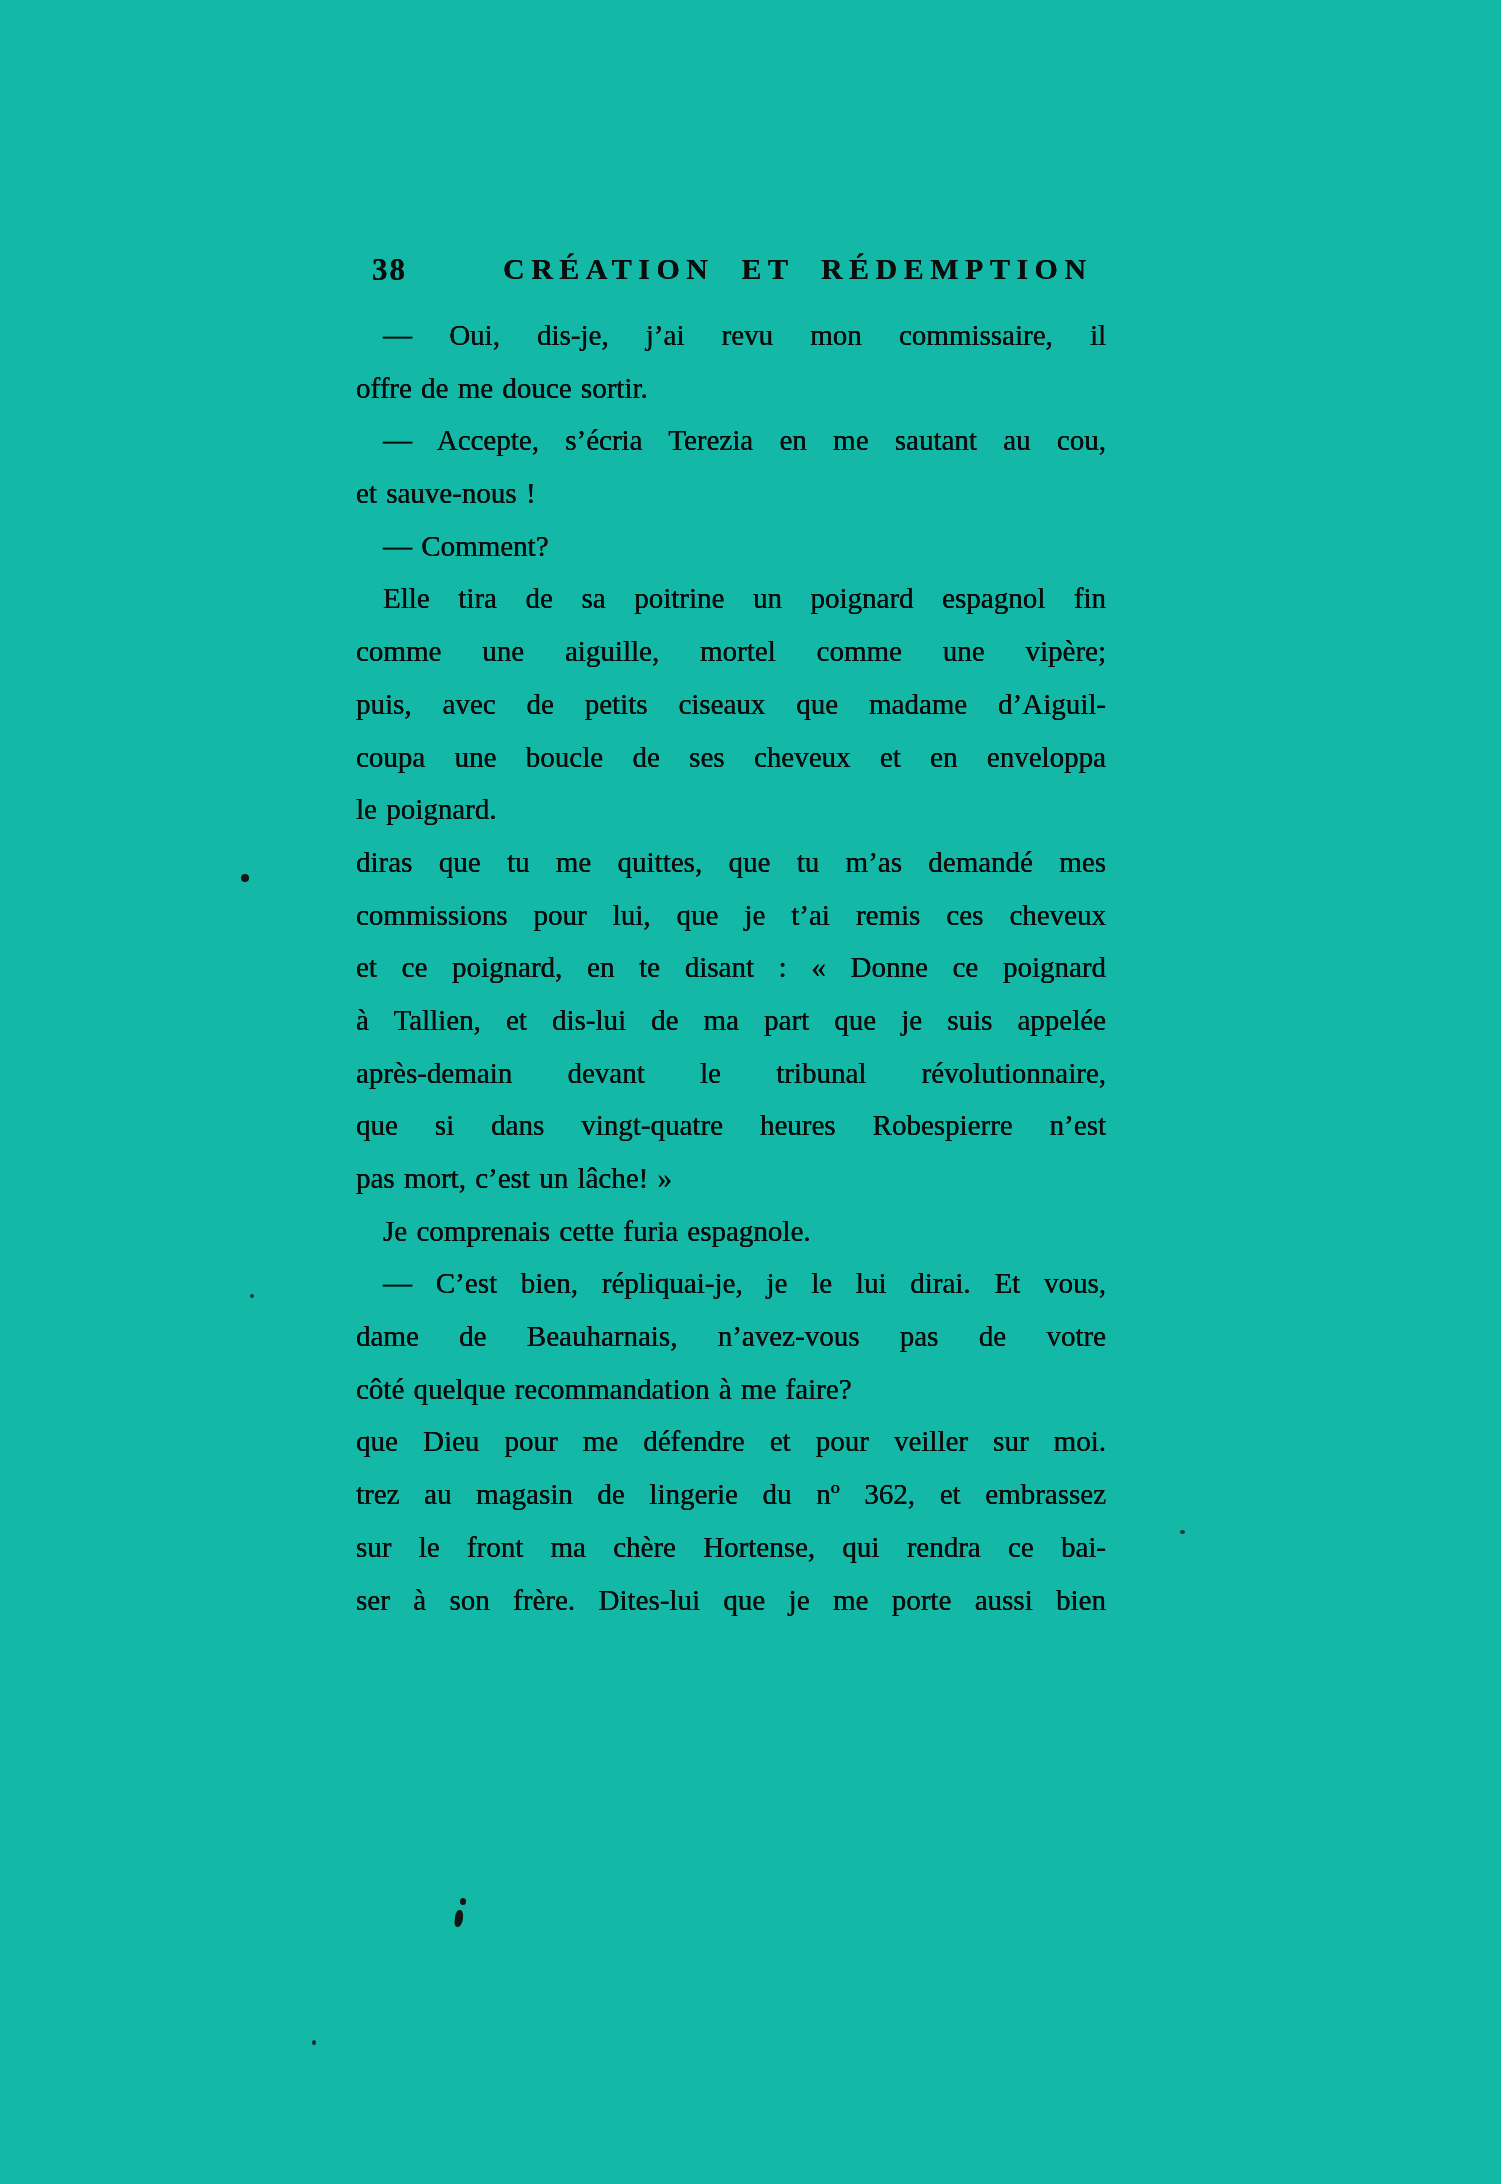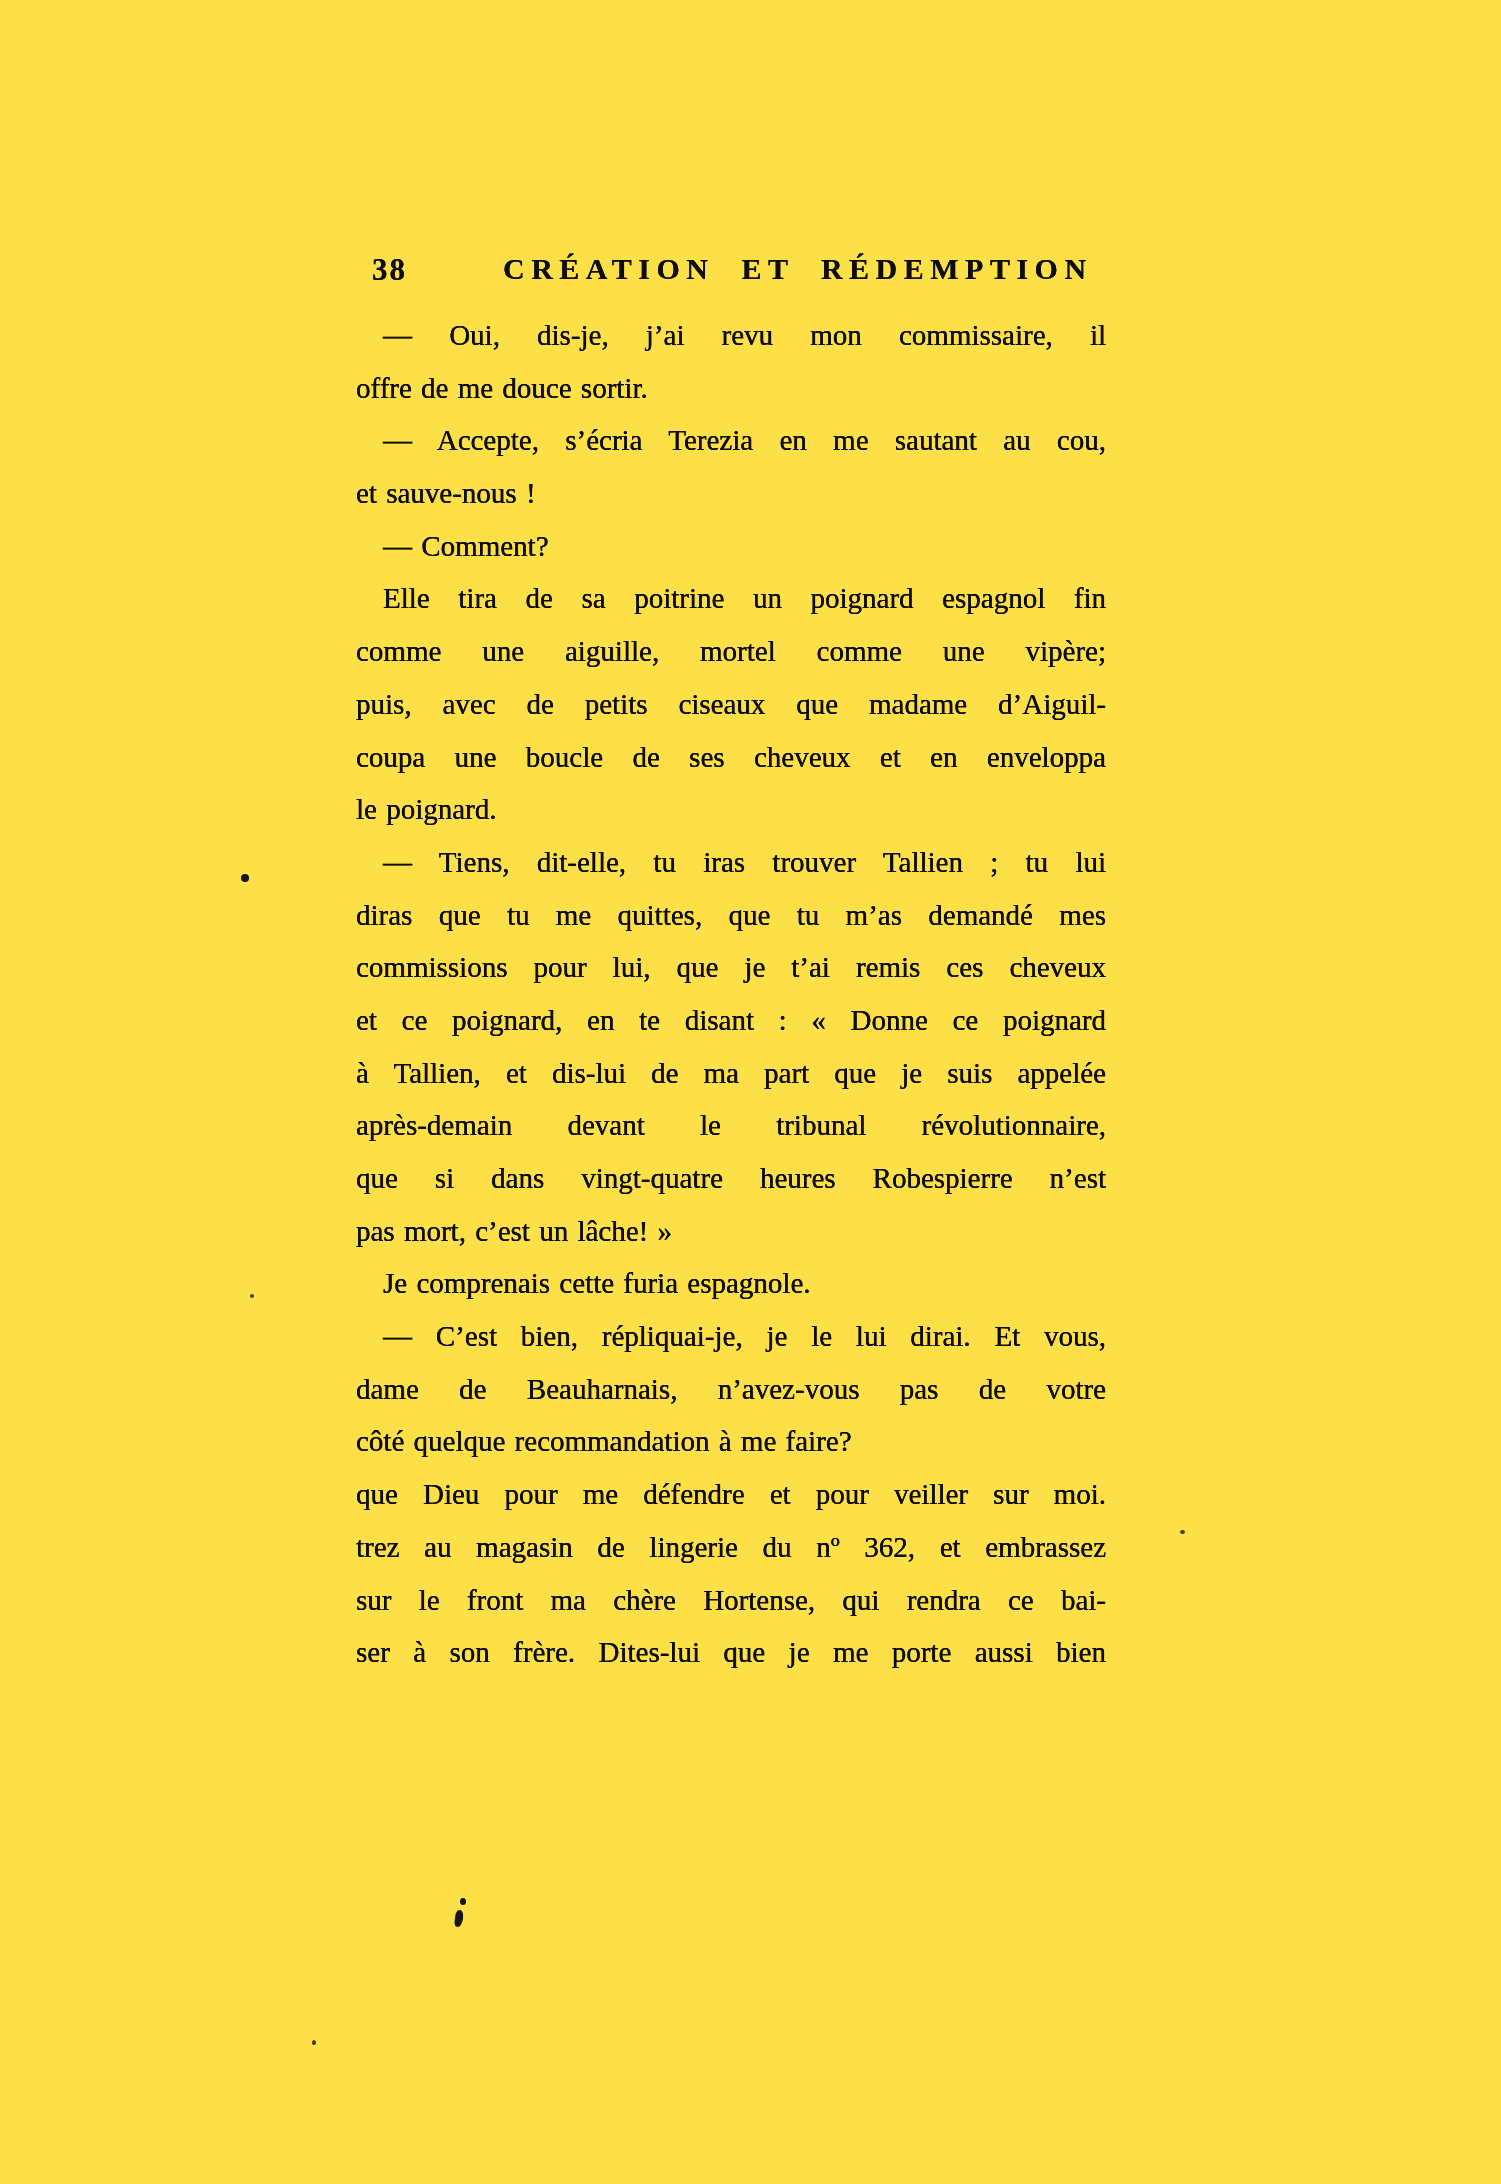--- a/index.html
+++ b/index.html
@@ -4,21 +4,21 @@
 <style>
   html, body {
     margin: 0;
     padding: 0;
     background: #e8e8e8;
   }
   .page {
     position: relative;
     width: 1501px;
     height: 2184px;
-    background: #fde047;
+    background: #14b8a6;
     font-family: "Liberation Serif", serif;
     color: #0c0c0c;
     overflow: hidden;
   }
   .running-header {
     position: absolute;
     top: 252px;
     left: 0;
     width: 100%;
     height: 50px;
@@ -91,21 +91,20 @@
       <div class="line indent justify">— Oui, dis-je, j’ai revu mon commissaire, il</div>
       <div class="line">offre de me douce sortir.</div>
       <div class="line indent justify">— Accepte, s’écria Terezia en me sautant au cou,</div>
       <div class="line">et sauve-nous !</div>
       <div class="line indent">— Comment?</div>
       <div class="line indent justify">Elle tira de sa poitrine un poignard espagnol fin</div>
       <div class="line justify">comme une aiguille, mortel comme une vipère;</div>
       <div class="line justify">puis, avec de petits ciseaux que madame d’Aiguil-</div>
       <div class="line justify">coupa une boucle de ses cheveux et en enveloppa</div>
       <div class="line">le poignard.</div>
-      <div class="line indent justify">— Tiens, dit-elle, tu iras trouver Tallien ; tu lui</div>
       <div class="line justify">diras que tu me quittes, que tu m’as demandé mes</div>
       <div class="line justify">commissions pour lui, que je t’ai remis ces cheveux</div>
       <div class="line justify">et ce poignard, en te disant : « Donne ce poignard</div>
       <div class="line justify">à Tallien, et dis-lui de ma part que je suis appelée</div>
       <div class="line justify">après-demain devant le tribunal révolutionnaire,</div>
       <div class="line justify">que si dans vingt-quatre heures Robespierre n’est</div>
       <div class="line">pas mort, c’est un lâche! »</div>
       <div class="line indent">Je comprenais cette furia espagnole.</div>
       <div class="line indent justify">— C’est bien, répliquai-je, je le lui dirai. Et vous,</div>
       <div class="line justify">dame de Beauharnais, n’avez-vous pas de votre</div>

